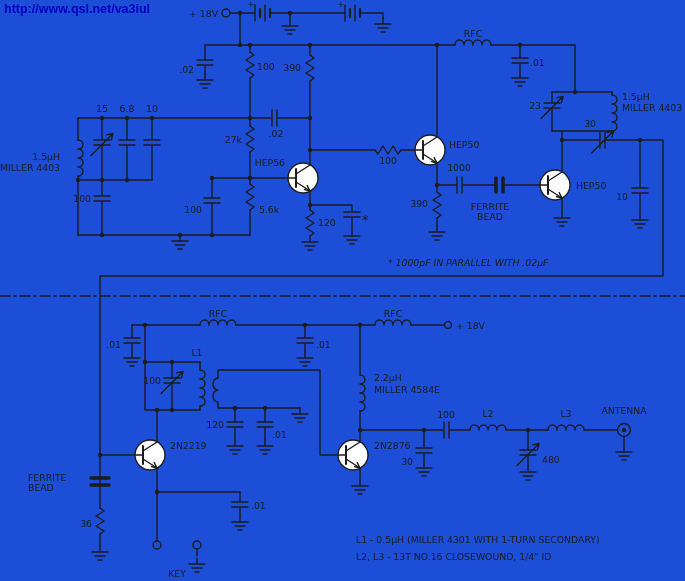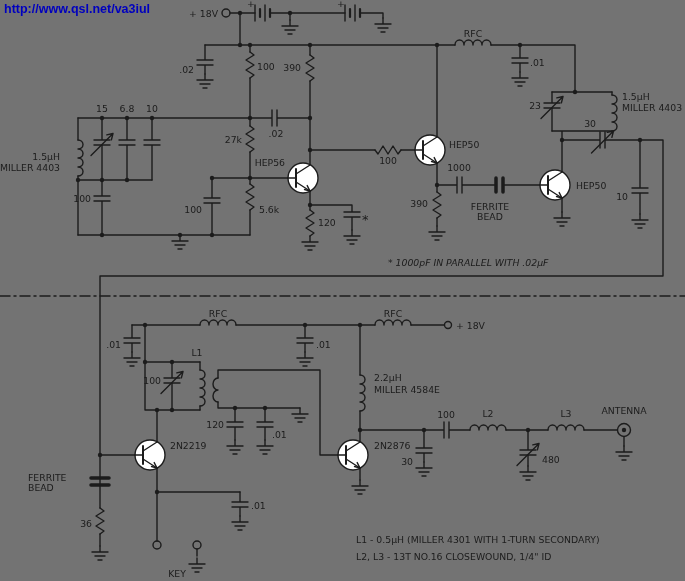--- a/index.html
+++ b/index.html
@@ -1,16 +1,16 @@
 <!DOCTYPE html>
 <html><head>
 <meta charset="utf-8">
 <style>
   html,body{margin:0;padding:0;background:#ffffff}
-  .sheet{position:relative;width:685px;height:581px;background:#737373;overflow:hidden;
+  .sheet{position:relative;width:685px;height:581px;background:#1d4ed8;overflow:hidden;
          font-family:"DejaVu Sans",sans-serif}
   svg{display:block}
   .w{stroke:#1c1c1c;stroke-width:1.4;fill:none;stroke-linecap:round;stroke-linejoin:round}
   .thick{stroke-width:3.5}
   .dot{fill:#1c1c1c;stroke:none}
   .lbl{font:9.3px "DejaVu Sans",sans-serif;fill:#1c1c1c;stroke:none}
   .note{font-style:italic}
   .big{font-size:13px}
   .url{font:bold 12.5px "Liberation Sans",sans-serif}
   .cut{stroke-dasharray:10 4 2 4;stroke-width:1.5}

